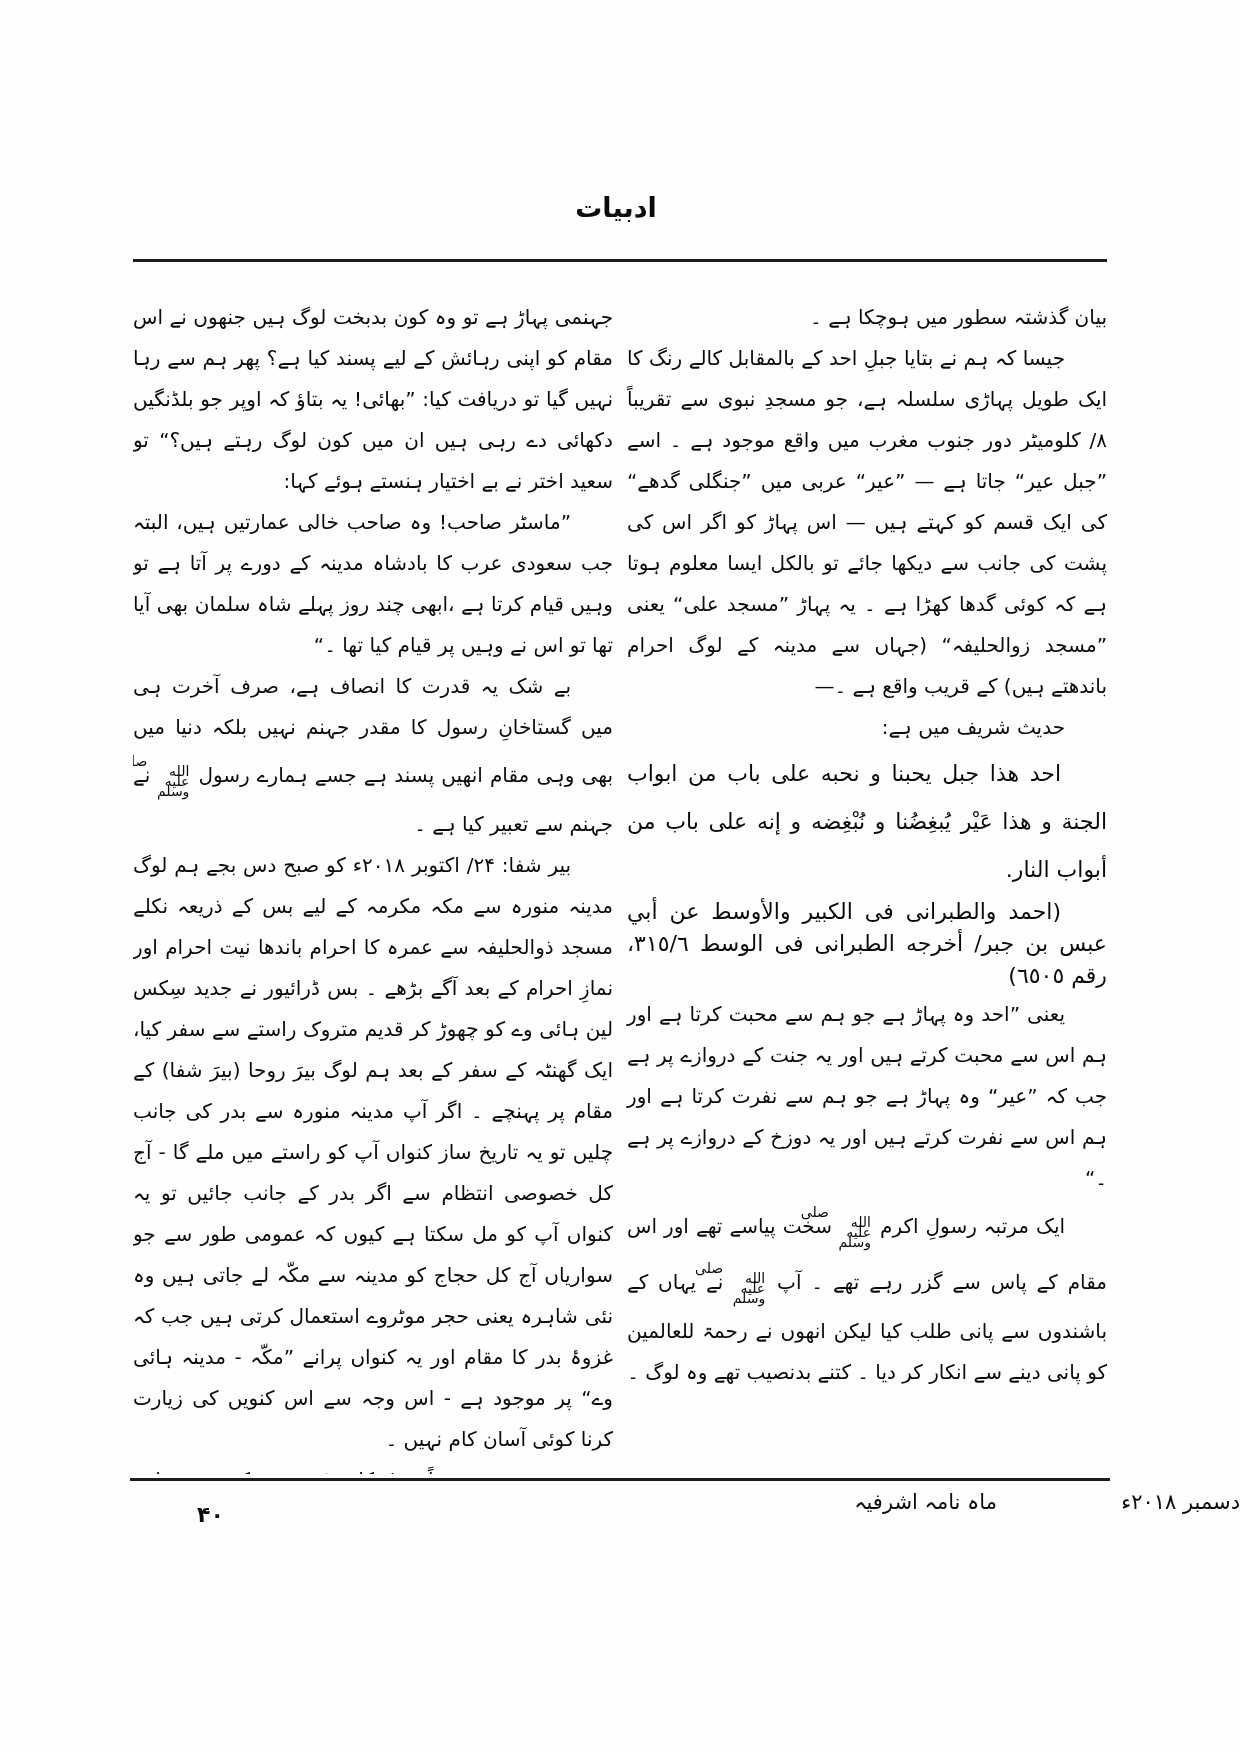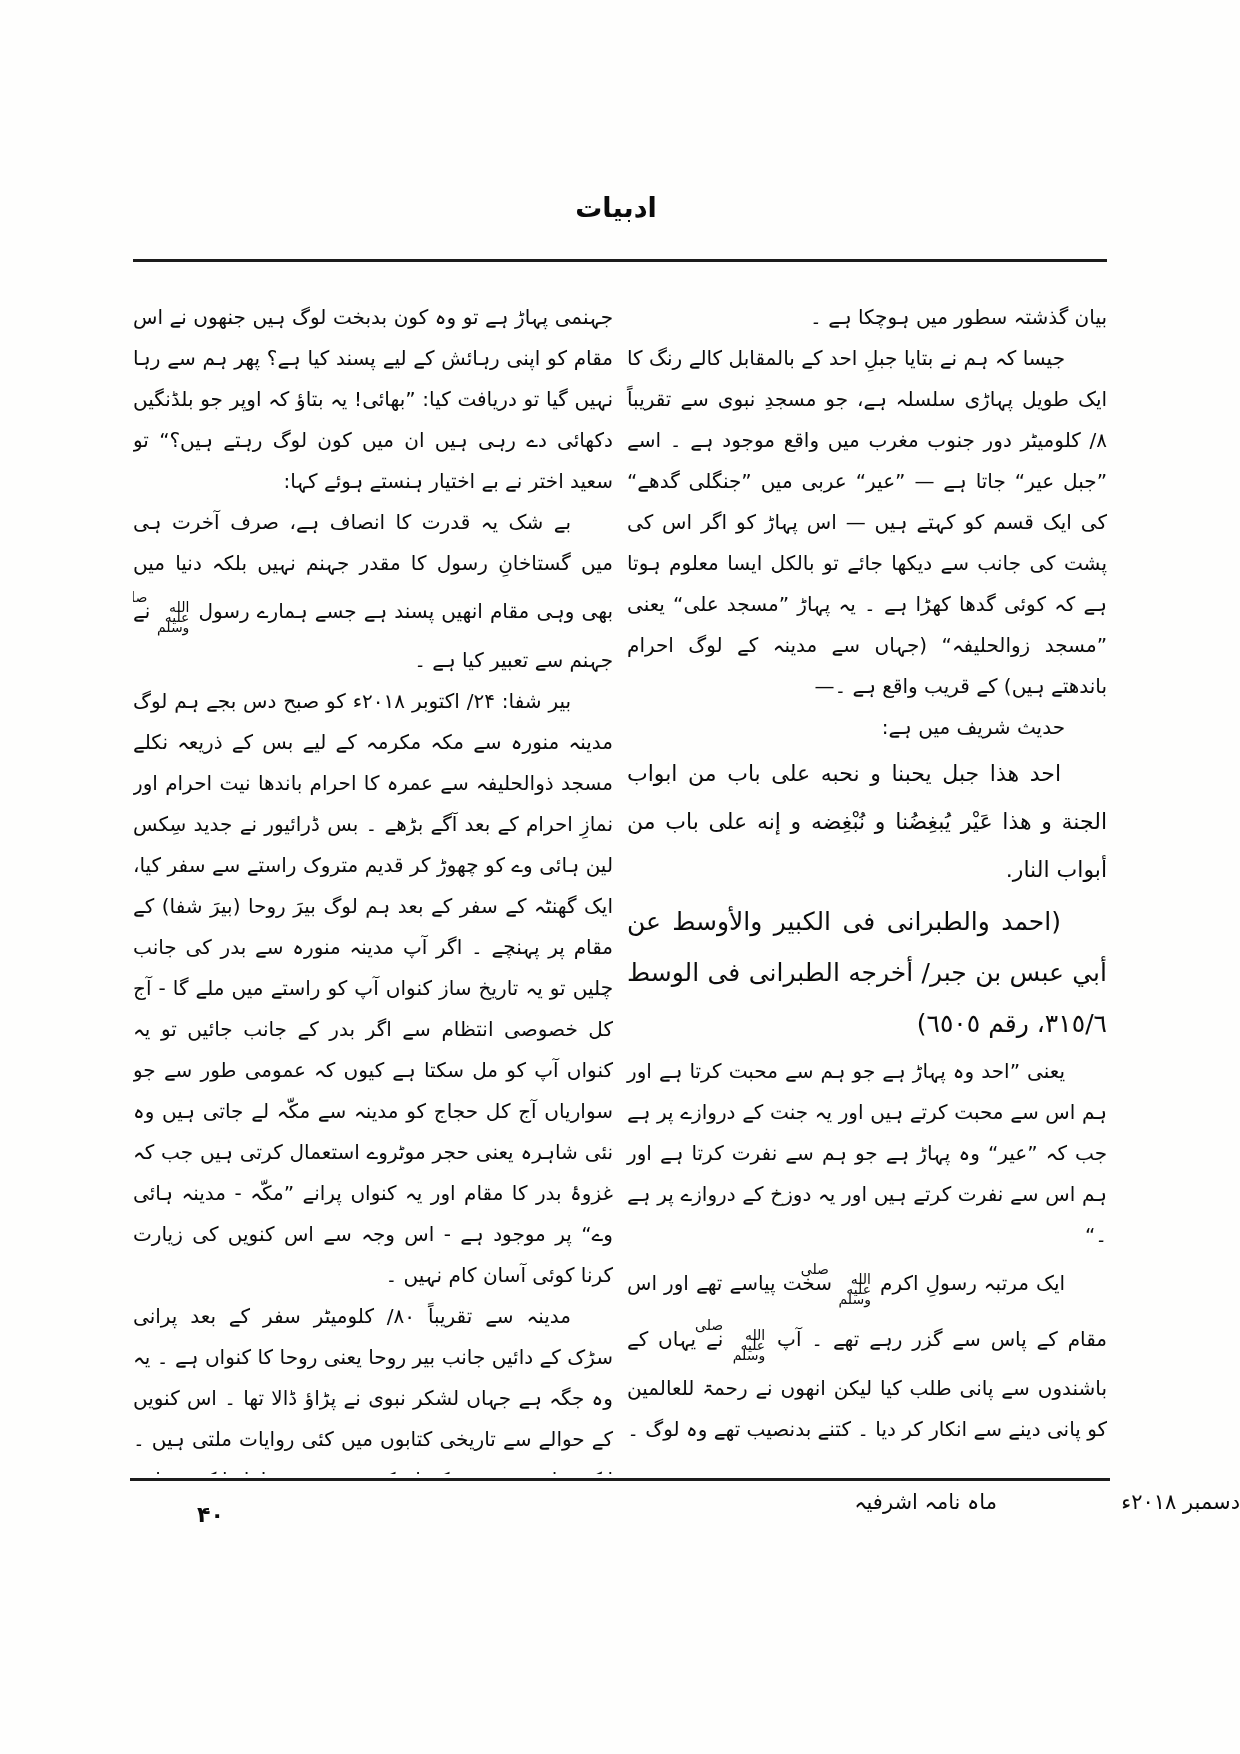--- a/index.html
+++ b/index.html
@@ -38,22 +38,22 @@
     text-indent:42px;
   }
   .para.noindent{text-indent:0;margin-top:23px;}
   .para.hadith{
     font-size:22px;
     line-height:48px;
     text-indent:46px;
     margin:2px 0;
   }
   .para.hadith-ref{
-    font-size:25px;
-    line-height:51px;
+    font-size:22px;
+    line-height:32px;
     text-indent:46px;
     margin-bottom:2px;
   }
   .lead{
     font-weight:normal;
     font-size:20px;
   }
   .sal{
     display:inline-block;
     width:30px;
@@ -90,20 +90,21 @@
         <p class="para noindent">بیان گذشتہ سطور میں ہوچکا ہے ۔</p>
         <p class="para body">جیسا کہ ہم نے بتایا جبلِ احد کے بالمقابل کالے رنگ کا ایک طویل پہاڑی سلسلہ ہے، جو مسجدِ نبوی سے تقریباً ۸/ کلومیٹر دور جنوب مغرب میں واقع موجود ہے ۔ اسے ”جبل عیر“ جاتا ہے — ”عیر“ عربی میں ”جنگلی گدھے“ کی ایک قسم کو کہتے ہیں — اس پہاڑ کو اگر اس کی پشت کی جانب سے دیکھا جائے تو بالکل ایسا معلوم ہوتا ہے کہ کوئی گدھا کھڑا ہے ۔ یہ پہاڑ ”مسجد علی“ یعنی ”مسجد زوالحلیفہ“ (جہاں سے مدینہ کے لوگ احرام باندھتے ہیں) کے قریب واقع ہے ۔—</p>
         <p class="para body">حدیث شریف میں ہے:</p>
         <p class="para hadith">احد هذا جبل يحبنا و نحبه على باب من ابواب الجنة و هذا عَيْر يُبغِضُنا و نُبْغِضه و إنه على باب من أبواب النار.</p>
         <p class="para hadith-ref">(احمد والطبرانى فى الكبير والأوسط عن أبي عبس بن جبر/ أخرجه الطبرانى فى الوسط ٣١٥/٦، رقم ٦٥٠٥)</p>
         <p class="para body">یعنی ”احد وہ پہاڑ ہے جو ہم سے محبت کرتا ہے اور ہم اس سے محبت کرتے ہیں اور یہ جنت کے دروازے پر ہے جب کہ ”عیر“ وہ پہاڑ ہے جو ہم سے نفرت کرتا ہے اور ہم اس سے نفرت کرتے ہیں اور یہ دوزخ کے دروازے پر ہے ۔“</p>
         <p class="para body">ایک مرتبہ رسولِ اکرم <span class="sal">صلى الله عليه وسلم</span> سخت پیاسے تھے اور اس مقام کے پاس سے گزر رہے تھے ۔ آپ <span class="sal">صلى الله عليه وسلم</span> نے یہاں کے باشندوں سے پانی طلب کیا لیکن انھوں نے رحمۃ للعالمین  کو پانی دینے سے انکار کر دیا ۔ کتنے بدنصیب تھے وہ لوگ ۔</p>
       </div>
     <div class="col">
         <p class="para noindent">جہنمی پہاڑ ہے تو وہ کون بدبخت لوگ ہیں جنھوں نے اس مقام کو اپنی رہائش کے لیے پسند کیا ہے؟ پھر ہم سے رہا نہیں گیا تو دریافت کیا: ”بھائی! یہ بتاؤ کہ اوپر جو بلڈنگیں دکھائی دے رہی ہیں ان میں کون لوگ رہتے ہیں؟“ تو سعید اختر نے بے اختیار ہنستے ہوئے کہا:</p>
+        <p class="para body">”ماسٹر صاحب! وہ صاحب خالی عمارتیں ہیں، البتہ جب سعودی عرب کا بادشاہ مدینہ کے دورے پر آتا ہے تو وہیں قیام کرتا ہے ،ابھی چند روز پہلے شاہ سلمان بھی آیا تھا تو اس نے وہیں پر قیام کیا تھا ۔“</p>
         <p class="para body">بے شک یہ قدرت کا انصاف ہے، صرف آخرت ہی میں گستاخانِ رسول کا مقدر جہنم نہیں بلکہ دنیا میں بھی وہی مقام انھیں پسند ہے جسے ہمارے رسول <span class="sal">صلى الله عليه وسلم</span> نے جہنم سے تعبیر کیا ہے ۔</p>
         <p class="para body"><span class="lead">بیر شفا:</span> ۲۴/ اکتوبر ۲۰۱۸ء کو صبح دس بجے ہم لوگ مدینہ منورہ سے مکہ مکرمہ کے لیے بس کے ذریعہ نکلے مسجد ذوالحلیفہ سے عمرہ کا احرام باندھا نیت احرام اور نمازِ احرام کے بعد آگے بڑھے ۔ بس ڈرائیور نے جدید سِکس لین ہائی وے کو چھوڑ کر قدیم متروک راستے سے سفر کیا، ایک گھنٹہ کے سفر کے بعد ہم لوگ بیرَ روحا (بیرَ شفا) کے مقام پر پہنچے ۔ اگر آپ مدینہ منورہ سے بدر کی جانب چلیں تو یہ تاریخ ساز کنواں آپ کو راستے میں ملے گا - آج کل خصوصی انتظام سے اگر بدر کے جانب جائیں تو یہ کنواں آپ کو مل سکتا ہے کیوں کہ عمومی طور سے جو سواریاں آج کل حجاج کو مدینہ سے مکّہ لے جاتی ہیں وہ نئی شاہرہ یعنی حجر موٹروے استعمال کرتی ہیں جب کہ غزوۂ بدر کا مقام اور یہ کنواں پرانے ”مکّہ - مدینہ ہائی وے“ پر موجود ہے - اس وجہ سے اس کنویں کی زیارت کرنا کوئی آسان کام نہیں ۔</p>
         <p class="para body">مدینہ سے تقریباً ۸۰/ کلومیٹر سفر کے بعد پرانی سڑک کے دائیں جانب بیر روحا یعنی روحا کا کنواں ہے ۔ یہ وہ جگہ ہے جہاں لشکر نبوی نے پڑاؤ ڈالا تھا ۔ اس کنویں کے حوالے سے تاریخی کتابوں میں کئی روایات ملتی ہیں ۔ ایک روایت میں ہے کہ لشکر نبوی  میں شامل ایک صحابی کو گردے میں شدید درد ہوا ۔ آپ  نے بیر روحا کا پانی پلایا تو اسے آرام ہوگیا ۔ مقامی لوگ اس پانی کو آب شفا کہتے ہیں ۔ آج کل یہاں پمپ کے ذریعہ پانی نکالا جاتا ہے ۔ کنویں کی دیکھ بھال ایک پاکستانی ملازم کرتا ہے ۔ اس نے بتایا کہ کنویں میں سطح زمین سے ۲۷ فٹ نیچے پانی موجود ہے اور یہ پانی ناقابل علاج امراض کے لیے شفا کا باعث ہے ۔</p>
       </div>
   </div>
 
   <div class="footer-rule"></div>
 
   <div class="footer">
     <span class="journal">ماہ نامہ اشرفیہ</span>

